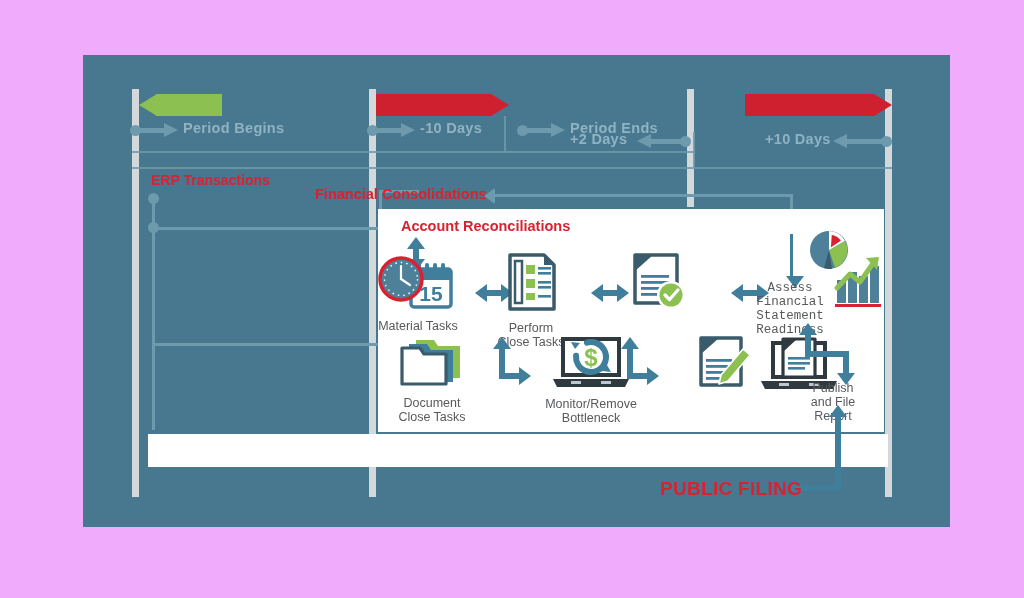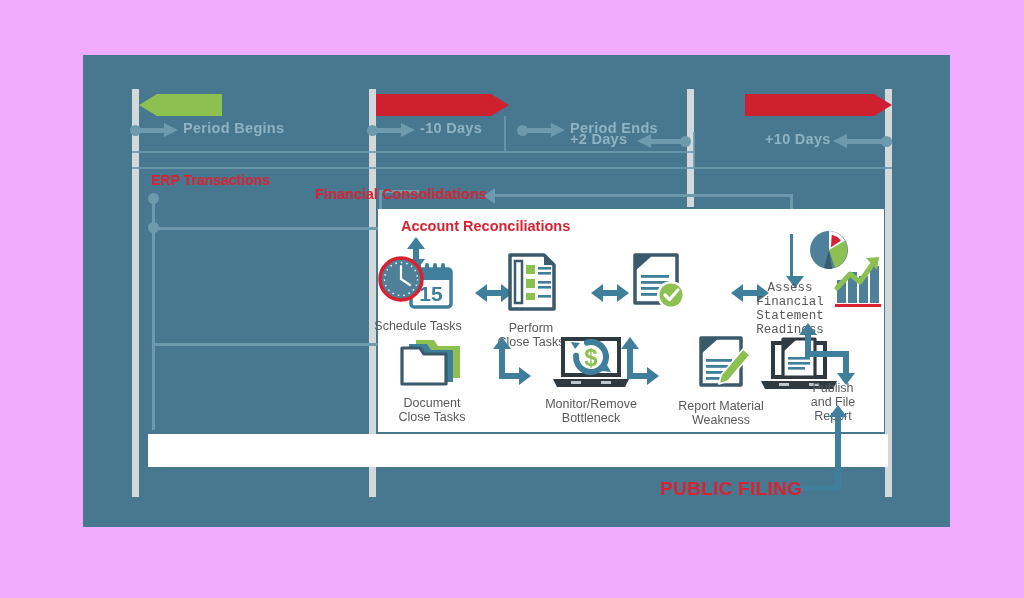--- a/index.html
+++ b/index.html
@@ -160,21 +160,21 @@
           <rect x="50" y="8" width="4" height="10" rx="2" fill="#3f7f9c"></rect>
           <rect x="58" y="8" width="4" height="10" rx="2" fill="#3f7f9c"></rect>
           <rect x="66" y="8" width="4" height="10" rx="2" fill="#3f7f9c"></rect>
           <text x="56" y="46" font-family="Liberation Sans, sans-serif" font-size="21" font-weight="bold" fill="#3f7f9c" text-anchor="middle">15</text>
           <circle cx="26" cy="24" r="21" fill="#4e8199" stroke="#d92231" stroke-width="3.5"></circle>
           <circle cx="26" cy="24" r="16.5" fill="none" stroke="#fff" stroke-width="1.4" stroke-dasharray="1.5 4"></circle>
           <line x1="26" y1="24" x2="26" y2="11" stroke="#fff" stroke-width="2.2" stroke-linecap="round"></line>
           <line x1="26" y1="24" x2="35" y2="30" stroke="#fff" stroke-width="2.2" stroke-linecap="round"></line>
         </svg>
       </div>
-      <div class="cap" style="margin-top:2px;">Schedule Tasks</div>
+      <div class="cap" style="margin-top:2px;">Material Tasks</div>
     </div>
 
     <div class="tarrow" style="left:392px;top:229px;">
       <div class="hd hd-l" style="left:0;top:0;"></div>
       <div class="sh" style="left:10px;top:6px;width:18px;height:6px;"></div>
       <div class="hd hd-r" style="left:26px;top:0;"></div>
     </div>
 
     <div class="node" style="left:388px;top:196px;width:120px;">
       <div class="icon">
@@ -301,22 +301,20 @@
           <path d="M12 3 H38 L52 3 V50 H12 Z" fill="#fff" stroke="#3a5b6b" stroke-width="3.5" stroke-linejoin="round"></path>
           <path d="M12 3 H30 L12 19 Z" fill="#3a5b6b"></path>
           <rect x="17" y="24" width="26" height="2.8" fill="#3f7f9c"></rect>
           <rect x="17" y="30" width="26" height="2.8" fill="#3f7f9c"></rect>
           <rect x="17" y="36" width="20" height="2.8" fill="#3f7f9c"></rect>
           <rect x="17" y="42" width="14" height="2.8" fill="#3f7f9c"></rect>
           <path d="M54 14 l7 6 l-22 26 l-9 3 l2 -9 Z" fill="#8cc152" stroke="#fff" stroke-width="1.6" stroke-linejoin="round"></path>
           <path d="M30 40 l2 -9 l-2 9 z" fill="#3a5b6b"></path>
         </svg>
       </div>
-      <div class="cap" style="margin-top:2px;">Report Material
-Weakness</div>
     </div>
 
     <div class="node" style="left:668px;top:282px;width:96px;">
       <div class="icon">
         <svg width="84" height="56" viewBox="0 0 84 56">
           <path d="M16 6 H68 V40 H16 Z" fill="#fff" stroke="#2f3a40" stroke-width="4"></path>
           <path d="M4 44 H80 L76 52 H8 Z" fill="#2f3a40"></path>
           <rect x="22" y="46" width="10" height="3" fill="#bfc7cb"></rect>
           <rect x="52" y="46" width="10" height="3" fill="#bfc7cb"></rect>
           <path d="M26 2 H48 L58 2 V40 H26 Z" fill="#fff" stroke="#2f3a40" stroke-width="3.2" stroke-linejoin="round"></path>

